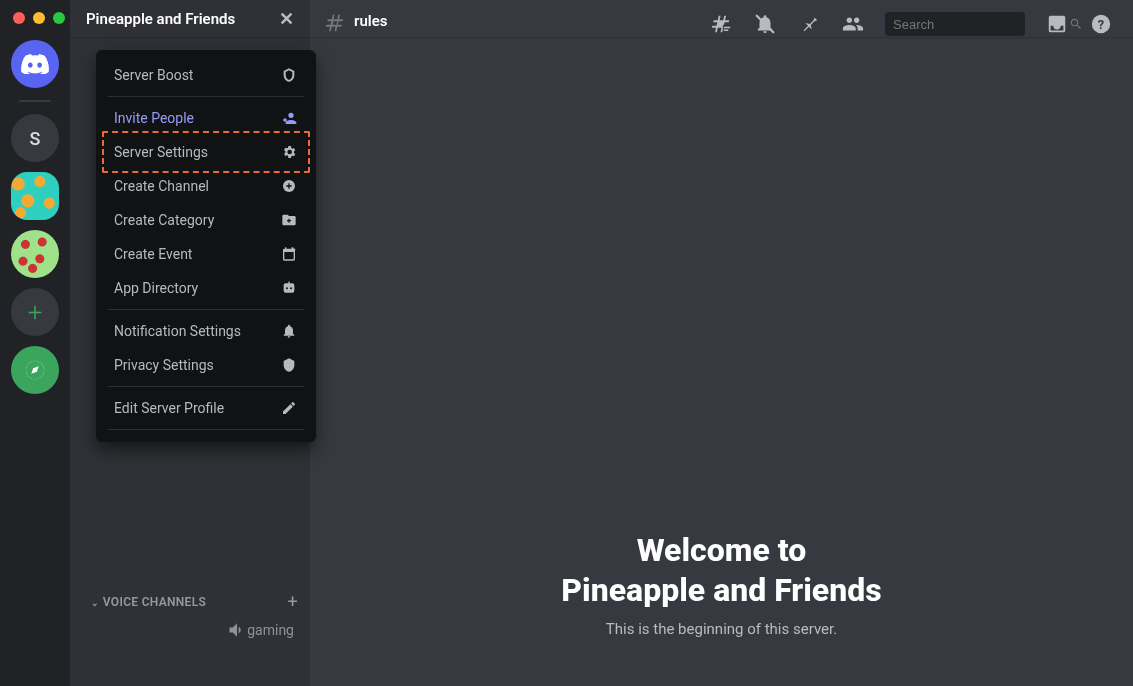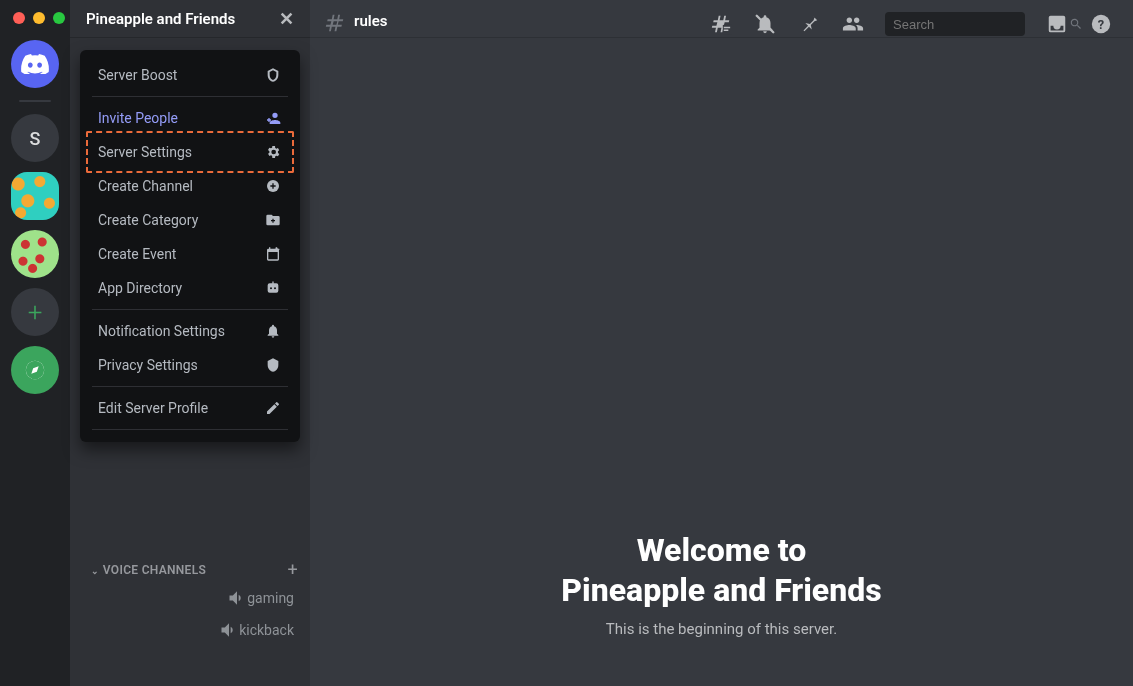--- a/index.html
+++ b/index.html
@@ -188,21 +188,21 @@
   }
   .welcome-sub {
     color: #b9bbbe;
     font-size: 15px;
     margin-top: 10px;
   }
 
   
   .server-menu {
     position: absolute;
-    left: 80px;
+    left: 96px;
     top: 50px;
     width: 220px;
     background: #111214;
     border-radius: 6px;
     padding: 8px;
     box-shadow: 0 8px 16px rgba(0,0,0,0.5);
     z-index: 50;
   }
   .menu-item {
     display: flex;
@@ -277,28 +277,20 @@
         <span class="plus">+</span>
       </div>
       <div class="channel">
         <span class="ch-icon">
           <svg width="20" height="20" viewBox="0 0 24 24">
               <path fill="currentColor" d="M3 9v6h4l5 5V4L7 9H3zm13.5 3a4.5 4.5 0 0 0-2.5-4v8a4.5 4.5 0 0 0 2.5-4z"></path>
             </svg>
         </span>
         <span>gaming</span>
       </div>
-      <div class="channel">
-        <span class="ch-icon">
-          <svg width="20" height="20" viewBox="0 0 24 24">
-              <path fill="currentColor" d="M3 9v6h4l5 5V4L7 9H3zm13.5 3a4.5 4.5 0 0 0-2.5-4v8a4.5 4.5 0 0 0 2.5-4z"></path>
-            </svg>
-        </span>
-        <span>kickback</span>
-      </div>
     </div>
   </div>
 </div>
 
 <div class="main">
   <div class="topbar">
     <span class="hash">
       <svg width="22" height="22" viewBox="0 0 24 24">
           <path fill="currentColor" d="M5.5 21l1-5H2l.5-2h4.5l1-4H3.5L4 8h4.5l1-5h2l-1 5h4l1-5h2l-1 5H21l-.5 2H16l-1 4h4.5l-.5 2H14.5l-1 5h-2l1-5h-4l-1 5h-2zm4-7h4l1-4h-4l-1 4z"></path>
         </svg>

